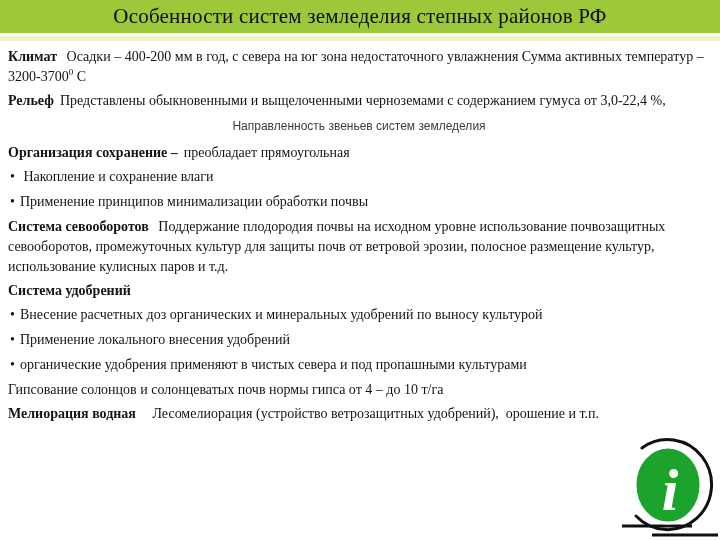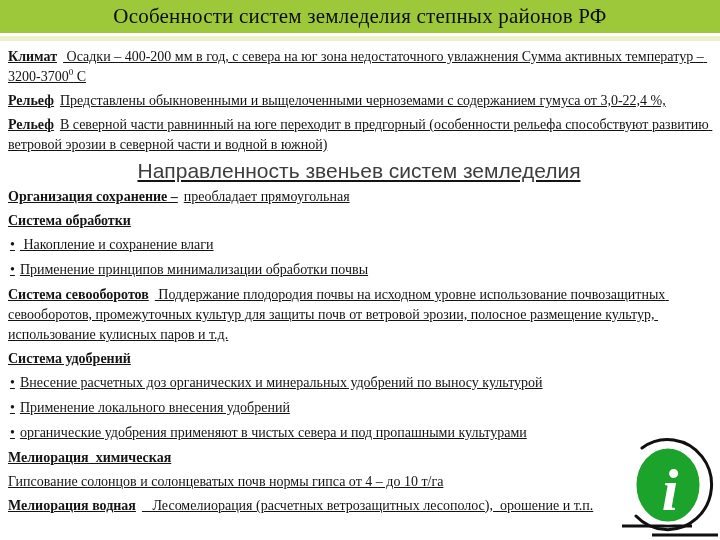--- a/index.html
+++ b/index.html
@@ -22,27 +22,26 @@
     color:#0d0d0d;
     letter-spacing:.2px;
     white-space:pre;
   }
   .sep-white{height:3px;background:#ffffff;}
   .sep-pale{height:5px;background:#edf2cb;}
   .content{
     padding:6px 10px 0 8px;
     font-size:14px;
     line-height:20px;
-    text-decoration:underline;
   }
   .para{margin:0 0 4px 0;white-space:pre-wrap;}
   .lead{font-weight:bold;margin-right:6px;}
   .subtitle{
     font-family:"Liberation Sans", sans-serif;
-    font-size:21px;
+    font-size:12px;
     line-height:21px;
     color:#3d3d3d;
     text-align:center;
     margin:5px 0 6px 0;
     white-space:pre-wrap;
   }
   .bullet-line{margin:0 0 5px 0;white-space:pre-wrap;}
   .bullet-marker{margin:0 5px 0 2px;}
   sup{font-size:9px;line-height:0;}
   .info-icon-wrap{
@@ -62,43 +61,40 @@
   </div>
   <div class="sep-white"></div>
   <div class="sep-pale"></div>
 
   <div class="content">
 
     <p class="para"><span class="lead">Климат</span><span> Осадки – 400-200 мм в год, с севера на юг зона недостаточного увлажнения Сумма активных температур – 3200-3700</span><sup>0</sup><span> С</span></p>
 
     <p class="para"><span class="lead">Рельеф</span><span>Представлены обыкновенными и выщелоченными черноземами с содержанием гумуса от 3,0-22,4 %,</span></p>
 
-    <p class="para"><span class="lead">Рельеф</span><span>В северной части равнинный на юге переходит в предгорный (особенности рельефа способствуют развитию ветровой эрозии в северной части и водной в южной)</span></p>
 
     <div class="subtitle">Направленность звеньев систем земледелия</div>
 
     <p class="para"><span class="lead">Организация сохранение –</span><span>преобладает прямоугольная</span></p>
 
-    <p class="para"><span class="lead">Система обработки</span></p>
 
     <p class="bullet-line"><span class="bullet-marker">•</span><span> Накопление и сохранение влаги</span></p>
     <p class="bullet-line"><span class="bullet-marker">•</span><span>Применение принципов минимализации обработки почвы</span></p>
 
     <p class="para"><span class="lead">Система севооборотов</span><span> Поддержание плодородия почвы на исходном уровне использование почвозащитных севооборотов, промежуточных культур для защиты почв от ветровой эрозии, полосное размещение культур, использование кулисных паров и т.д.</span></p>
 
     <p class="para"><span class="lead">Система удобрений</span></p>
 
     <p class="bullet-line"><span class="bullet-marker">•</span><span>Внесение расчетных доз органических и минеральных удобрений по выносу культурой</span></p>
     <p class="bullet-line"><span class="bullet-marker">•</span><span>Применение локального внесения удобрений</span></p>
     <p class="bullet-line"><span class="bullet-marker">•</span><span>органические удобрения применяют в чистых севера и под пропашными культурами</span></p>
 
-    <p class="para"><span class="lead">Мелиорация  химическая</span></p>
     <p class="para"><span>Гипсование солонцов и солонцеватых почв нормы гипса от 4 – до 10 т/га</span></p>
 
-    <p class="para"><span class="lead">Мелиорация водная</span><span>   Лесомелиорация (расчетных ветрозащитных лесополос),  орошение и т.п.</span></p>
+    <p class="para"><span class="lead">Мелиорация водная</span><span>   Лесомелиорация (устройство ветрозащитных удобрений),  орошение и т.п.</span></p>
 
   </div>
 
   <div class="info-icon-wrap">
     <svg width="96" height="106" viewBox="0 0 96 106" xmlns="http://www.w3.org/2000/svg">
       <path d="M20 14 A 44 45 0 1 1 14 82" fill="none" stroke="#101010" stroke-width="3" stroke-linecap="round"></path>
       <line x1="0" y1="92" x2="70" y2="92" stroke="#101010" stroke-width="3"></line>
       <line x1="30" y1="101" x2="96" y2="101" stroke="#101010" stroke-width="3"></line>
       <ellipse cx="46" cy="51" rx="33" ry="38" fill="#1ba32c" stroke="#ffffff" stroke-width="3"></ellipse>
       <text x="48" y="76" text-anchor="middle" font-family="Liberation Serif, serif" font-style="italic" font-weight="bold" font-size="60" fill="#ffffff">i</text>

